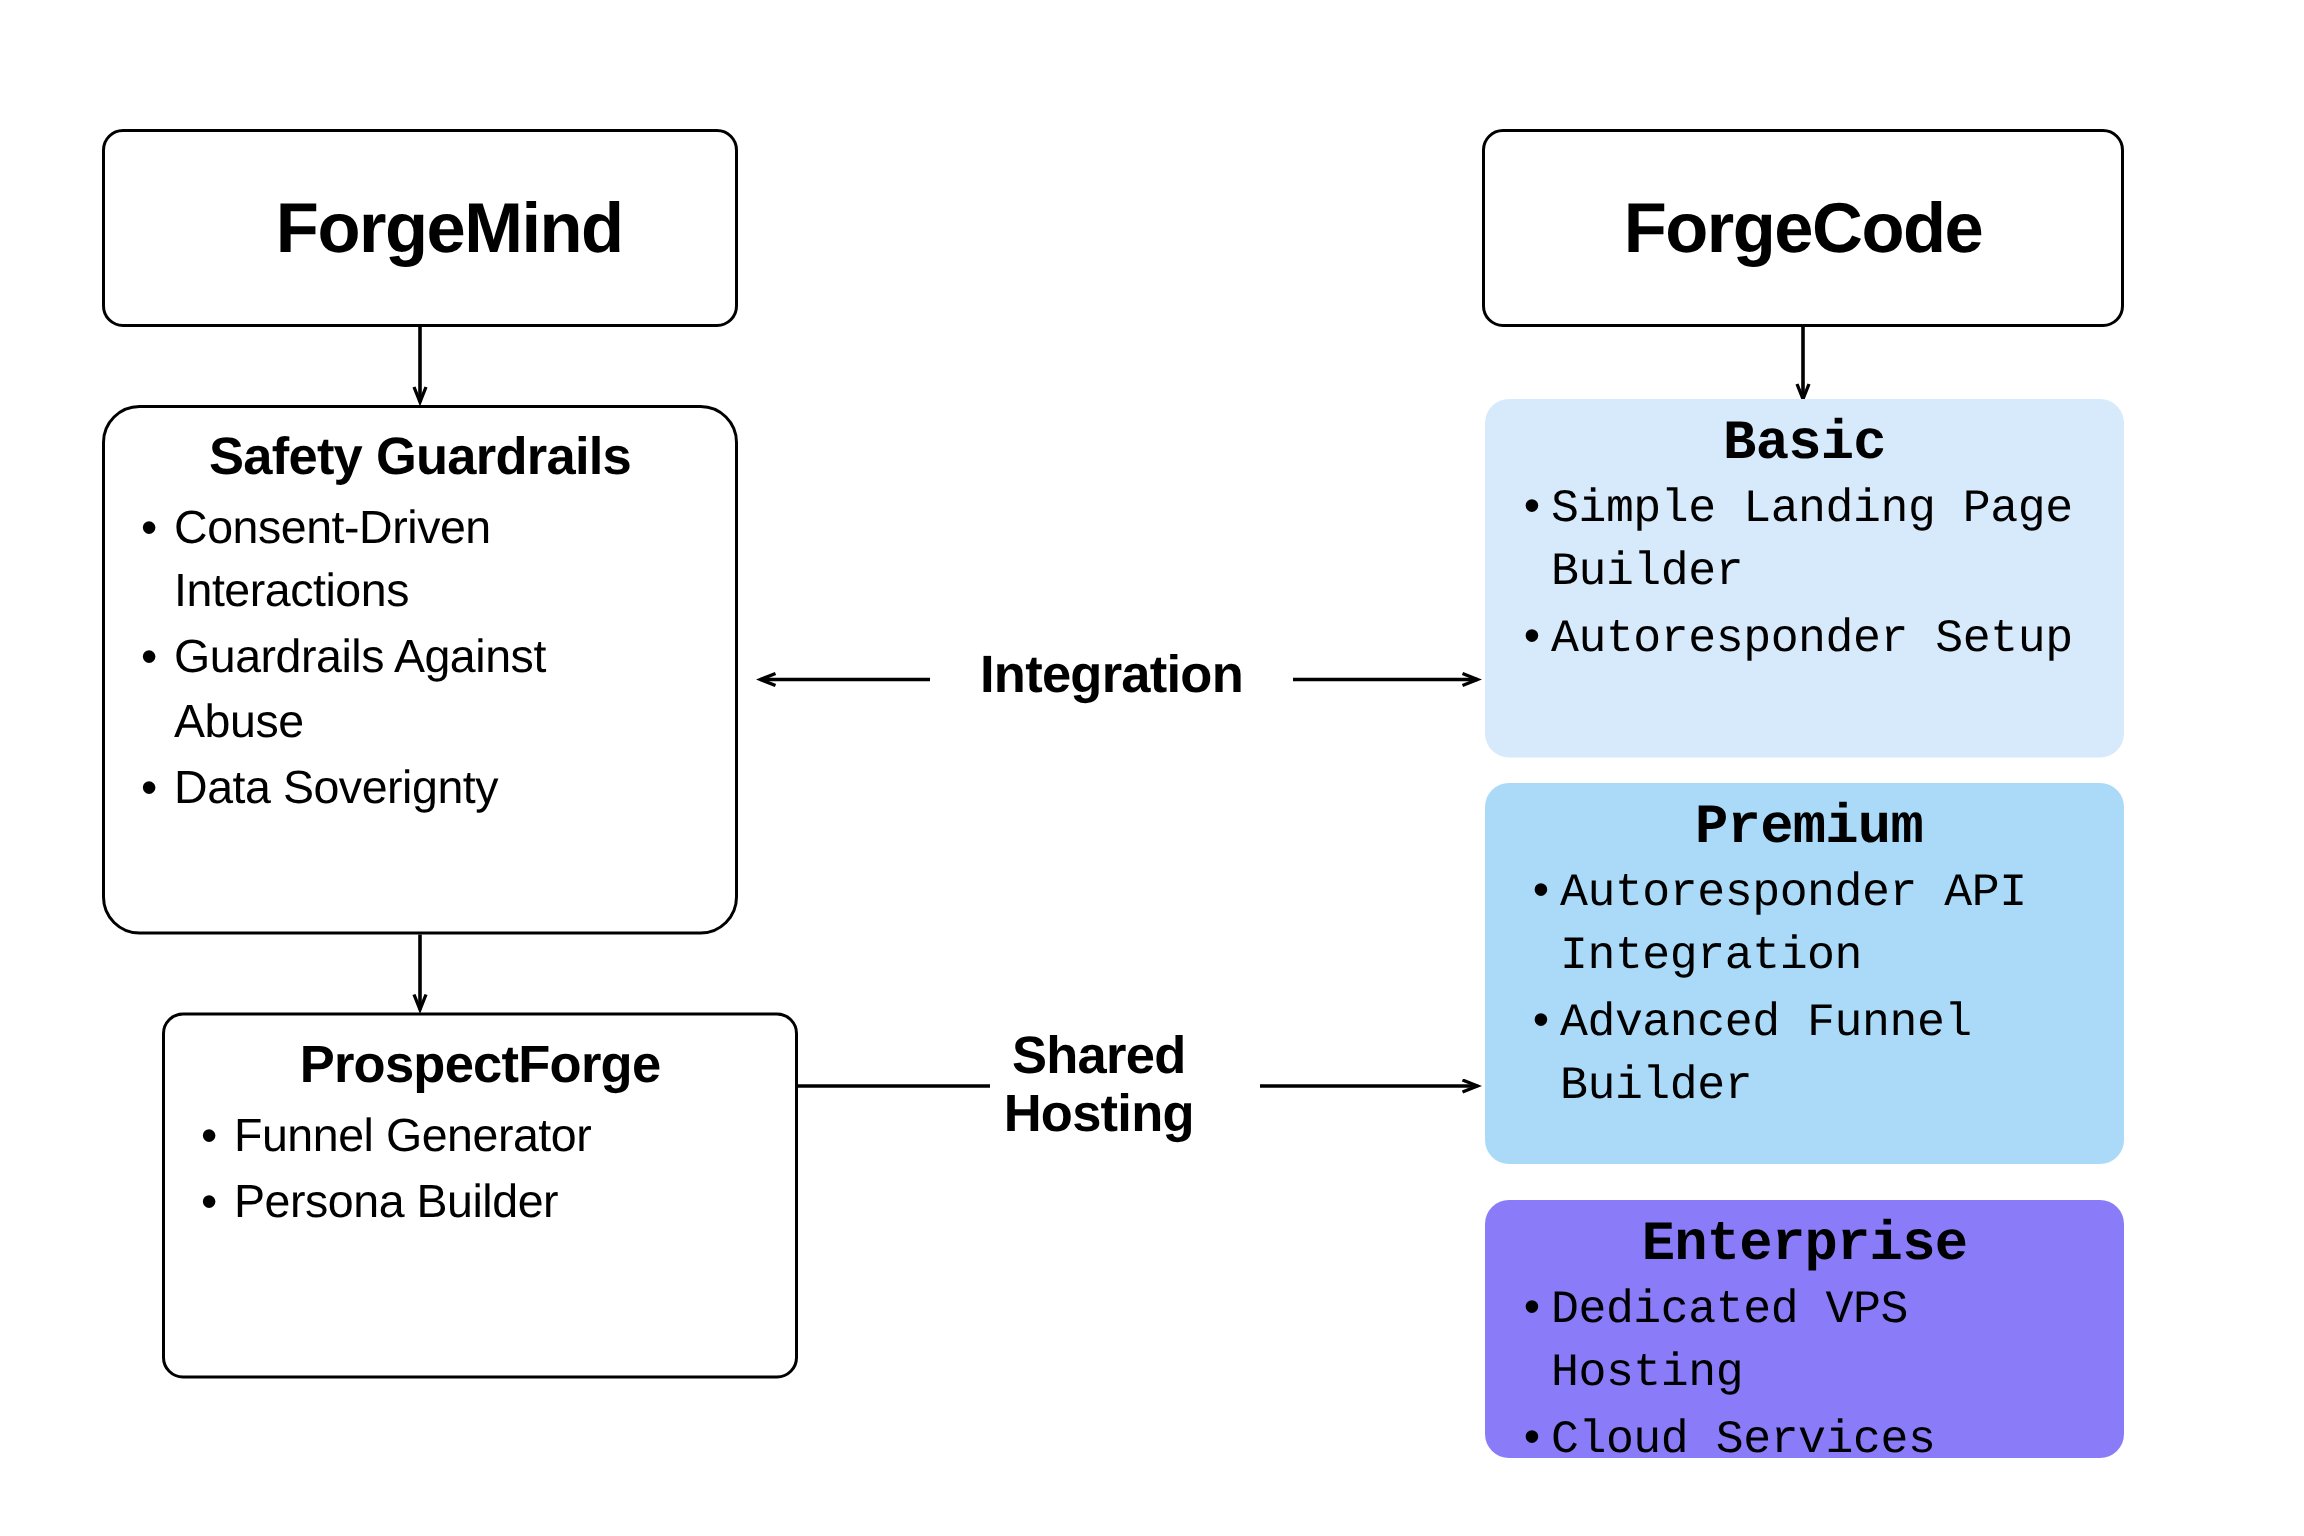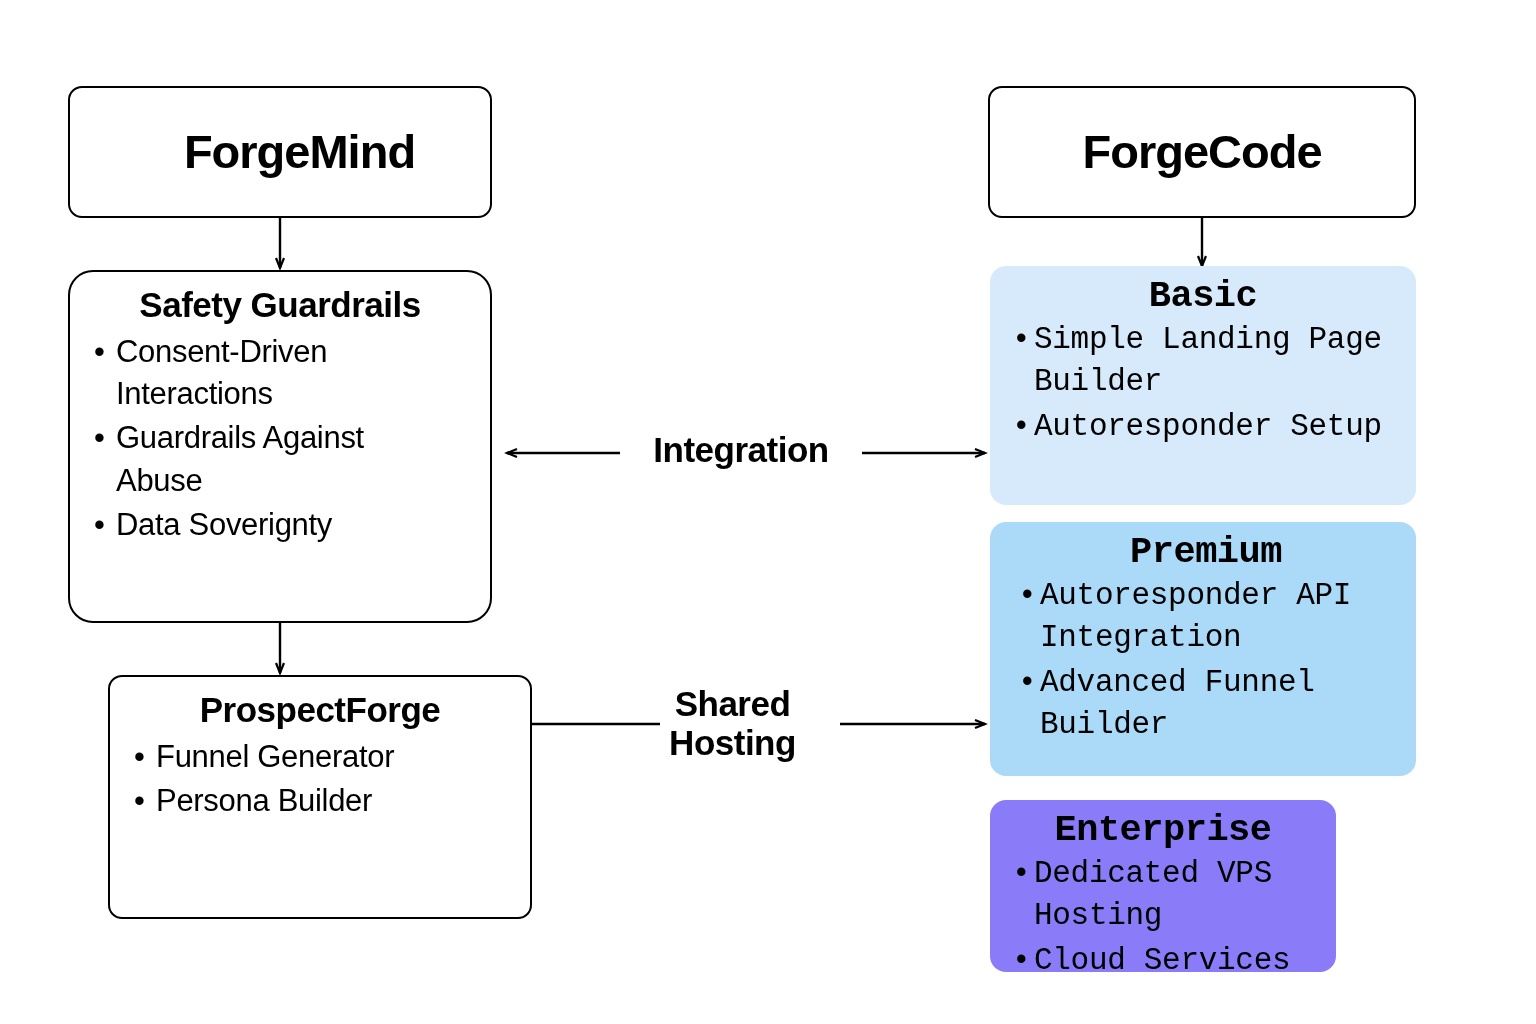--- a/index.html
+++ b/index.html
@@ -194,21 +194,21 @@
   <div class="tier-card" style="left:990px; top:522px; width:426px; height:254px; background:#aadaf8;padding-left:20px;">
     <div class="node-title">Premium</div>
     <ul class="bullets">
       <li>Autoresponder API
 Integration</li>
       <li>Advanced Funnel
 Builder</li>
     </ul>
   </div>
 
-  <div class="tier-card" style="left:990px; top:800px; width:346px; height:172px; background:#8a7cf8;">
+  <div class="tier-card" style="left:990px; top:800px; width:426px; height:172px; background:#8a7cf8;">
     <div class="node-title">Enterprise</div>
     <ul class="bullets nowrap-overflow">
       <li>Dedicated VPS Hosting</li>
       <li>Cloud Services</li>
     </ul>
   </div>
 
   <div class="conn-label" style="left:620px; top:430px; width:242px;">Integration</div>
 
   <div class="conn-label" style="left:625px; top:684px; width:215px;">Shared

